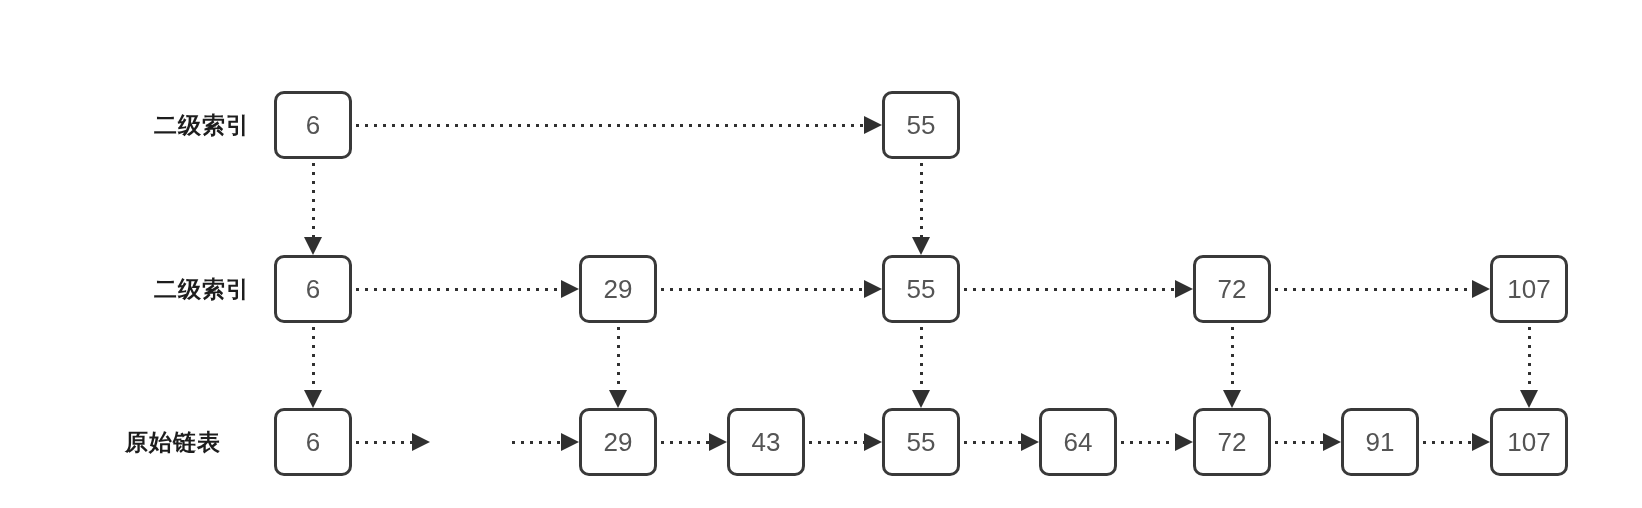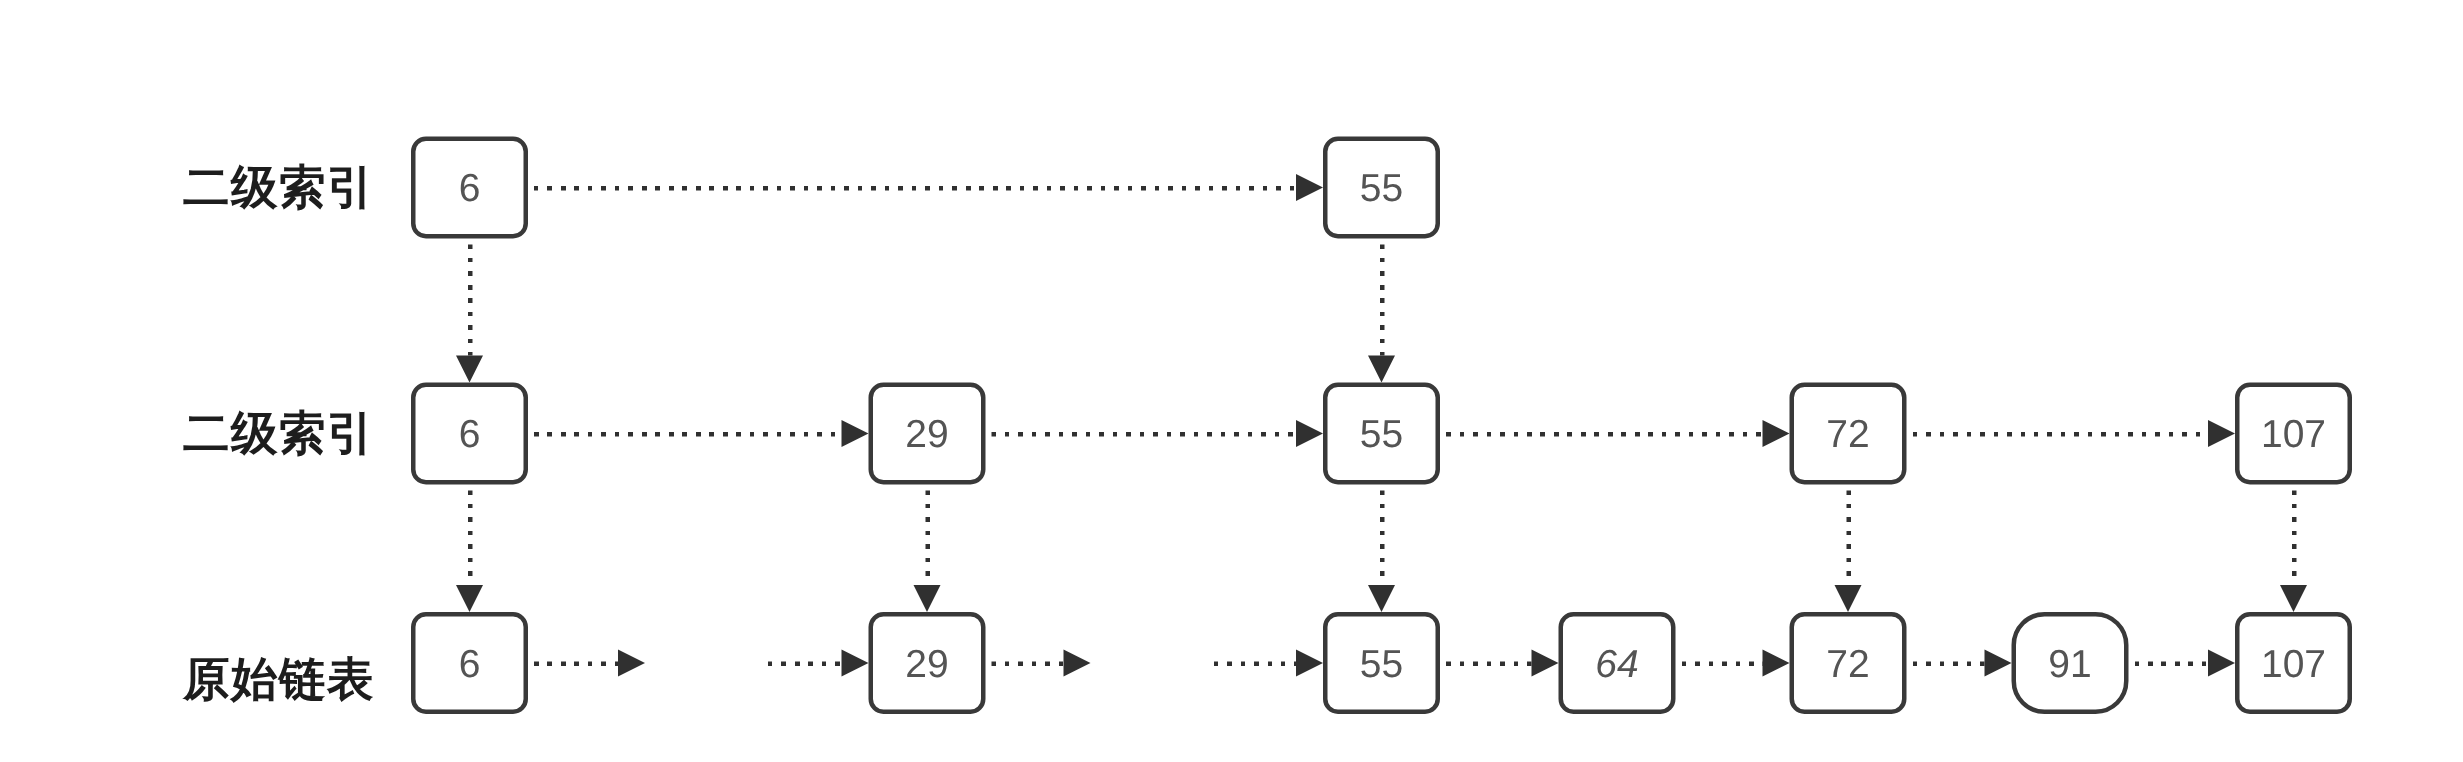--- a/index.html
+++ b/index.html
@@ -9,21 +9,21 @@
     position:relative;
     overflow:hidden;
     font-family:"Liberation Sans","DejaVu Sans",sans-serif;
   }
   #diagram{position:absolute;left:0;top:0;width:1642px;height:508px;}
   .lvl-label{
     position:absolute;
     left:96px;width:154px;height:42px;line-height:42px;
     text-align:right;
     font-weight:bold;
-    font-size:31px;
+    font-size:23px;
     letter-spacing:1px;
     color:#1d1d1d;
     white-space:nowrap;
   }
   .node{
     position:absolute;
     width:78px;height:68px;
     box-sizing:border-box;
     background:#ffffff;
     border:3px solid #393939;
@@ -75,37 +75,40 @@
     </div>
     <div class="node" style="left: 882px; top: 255px;">
       <span>55</span>
     </div>
     <div class="node" style="left: 1193px; top: 255px;">
       <span>72</span>
     </div>
     <div class="node" style="left: 1490px; top: 255px;">
       <span>107</span>
     </div>
-    <div class="lvl-label" style="top: 432px;">原始链表</div>
+    <div class="lvl-label" style="top: 421px; text-align: center;">原始链表</div>
     <div class="node" style="left: 274px; top: 408px;">
       <span>6</span>
     </div>
     <div class="node" style="left: 579px; top: 408px;">
       <span>29</span>
     </div>
+    <div class="node" style="left: 727px; top: 408px;">
+      <span>43</span>
+    </div>
     <div class="node" style="left: 882px; top: 408px;">
       <span>55</span>
     </div>
-    <div class="node" style="left: 1039px; top: 408px; font-style: italic;">
+    <div class="node" style="left: 1039px; top: 408px;">
       <span>64</span>
     </div>
     <div class="node" style="left: 1193px; top: 408px;">
       <span>72</span>
     </div>
-    <div class="node" style="left: 1341px; top: 408px; border-radius: 22px;">
+    <div class="node" style="left: 1341px; top: 408px;">
       <span>91</span>
     </div>
     <div class="node" style="left: 1490px; top: 408px;">
       <span>107</span>
     </div>
     <div class="hline" style="left: 356px; top: 124px; width: 508px;"></div>
     <div class="arr-right" style="left: 864px; top: 116px;"></div>
     <div class="hline" style="left: 356px; top: 288px; width: 205px;"></div>
     <div class="arr-right" style="left: 561px; top: 280px;"></div>
     <div class="hline" style="left: 661px; top: 288px; width: 203px;"></div>

